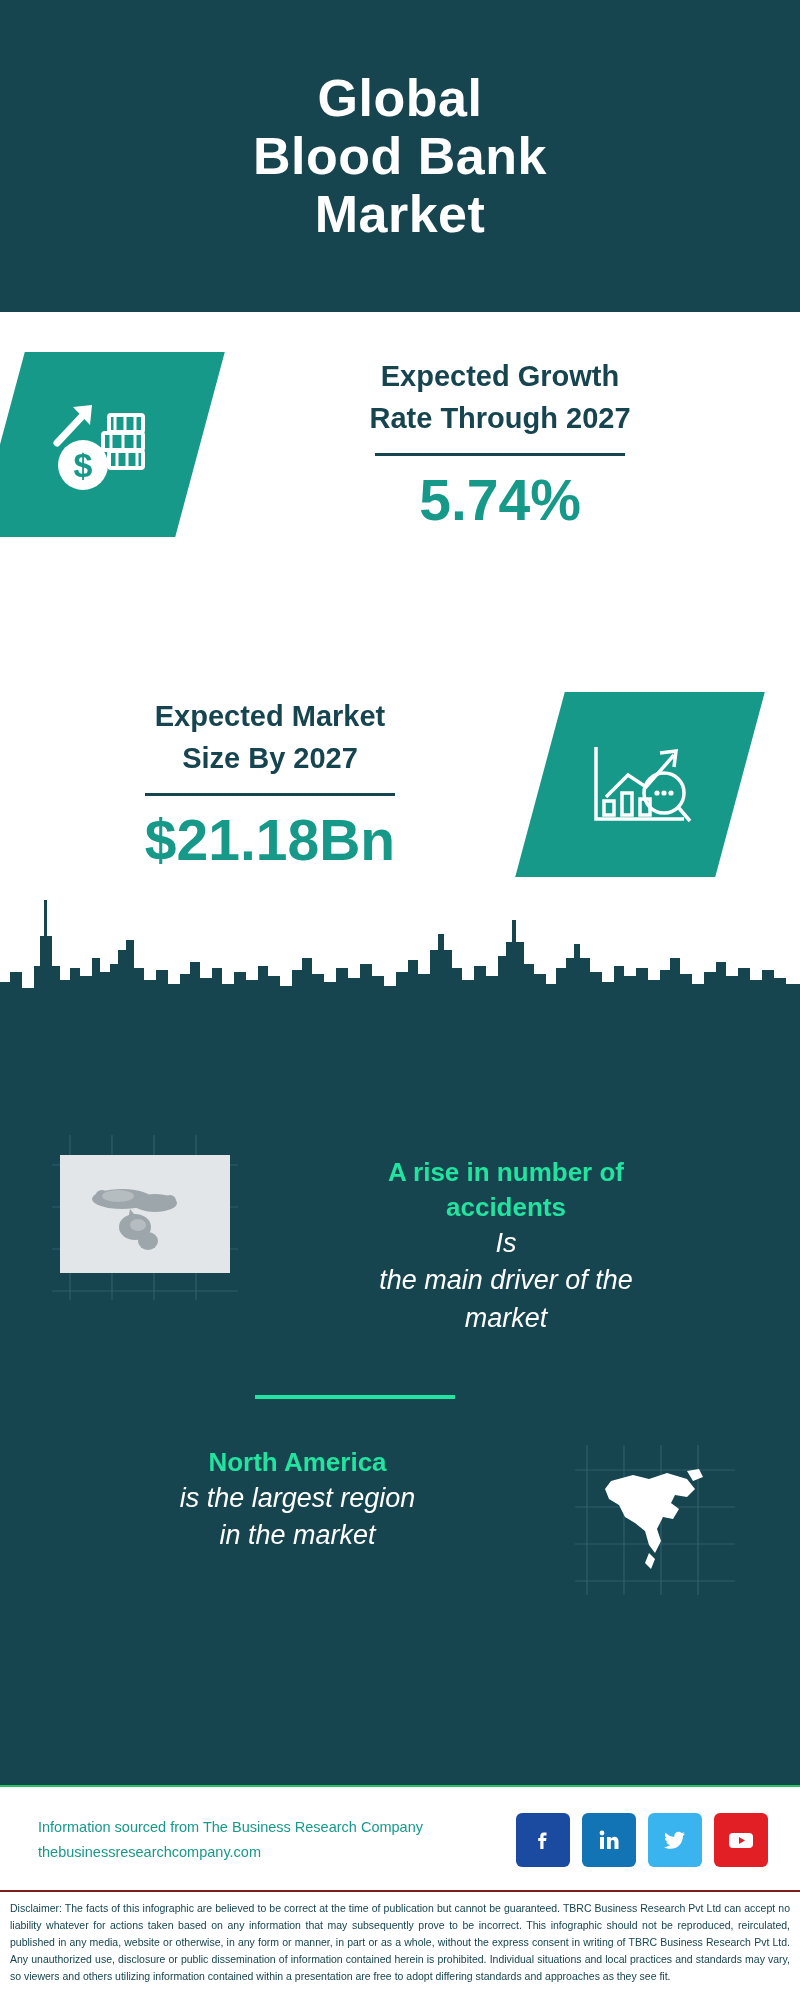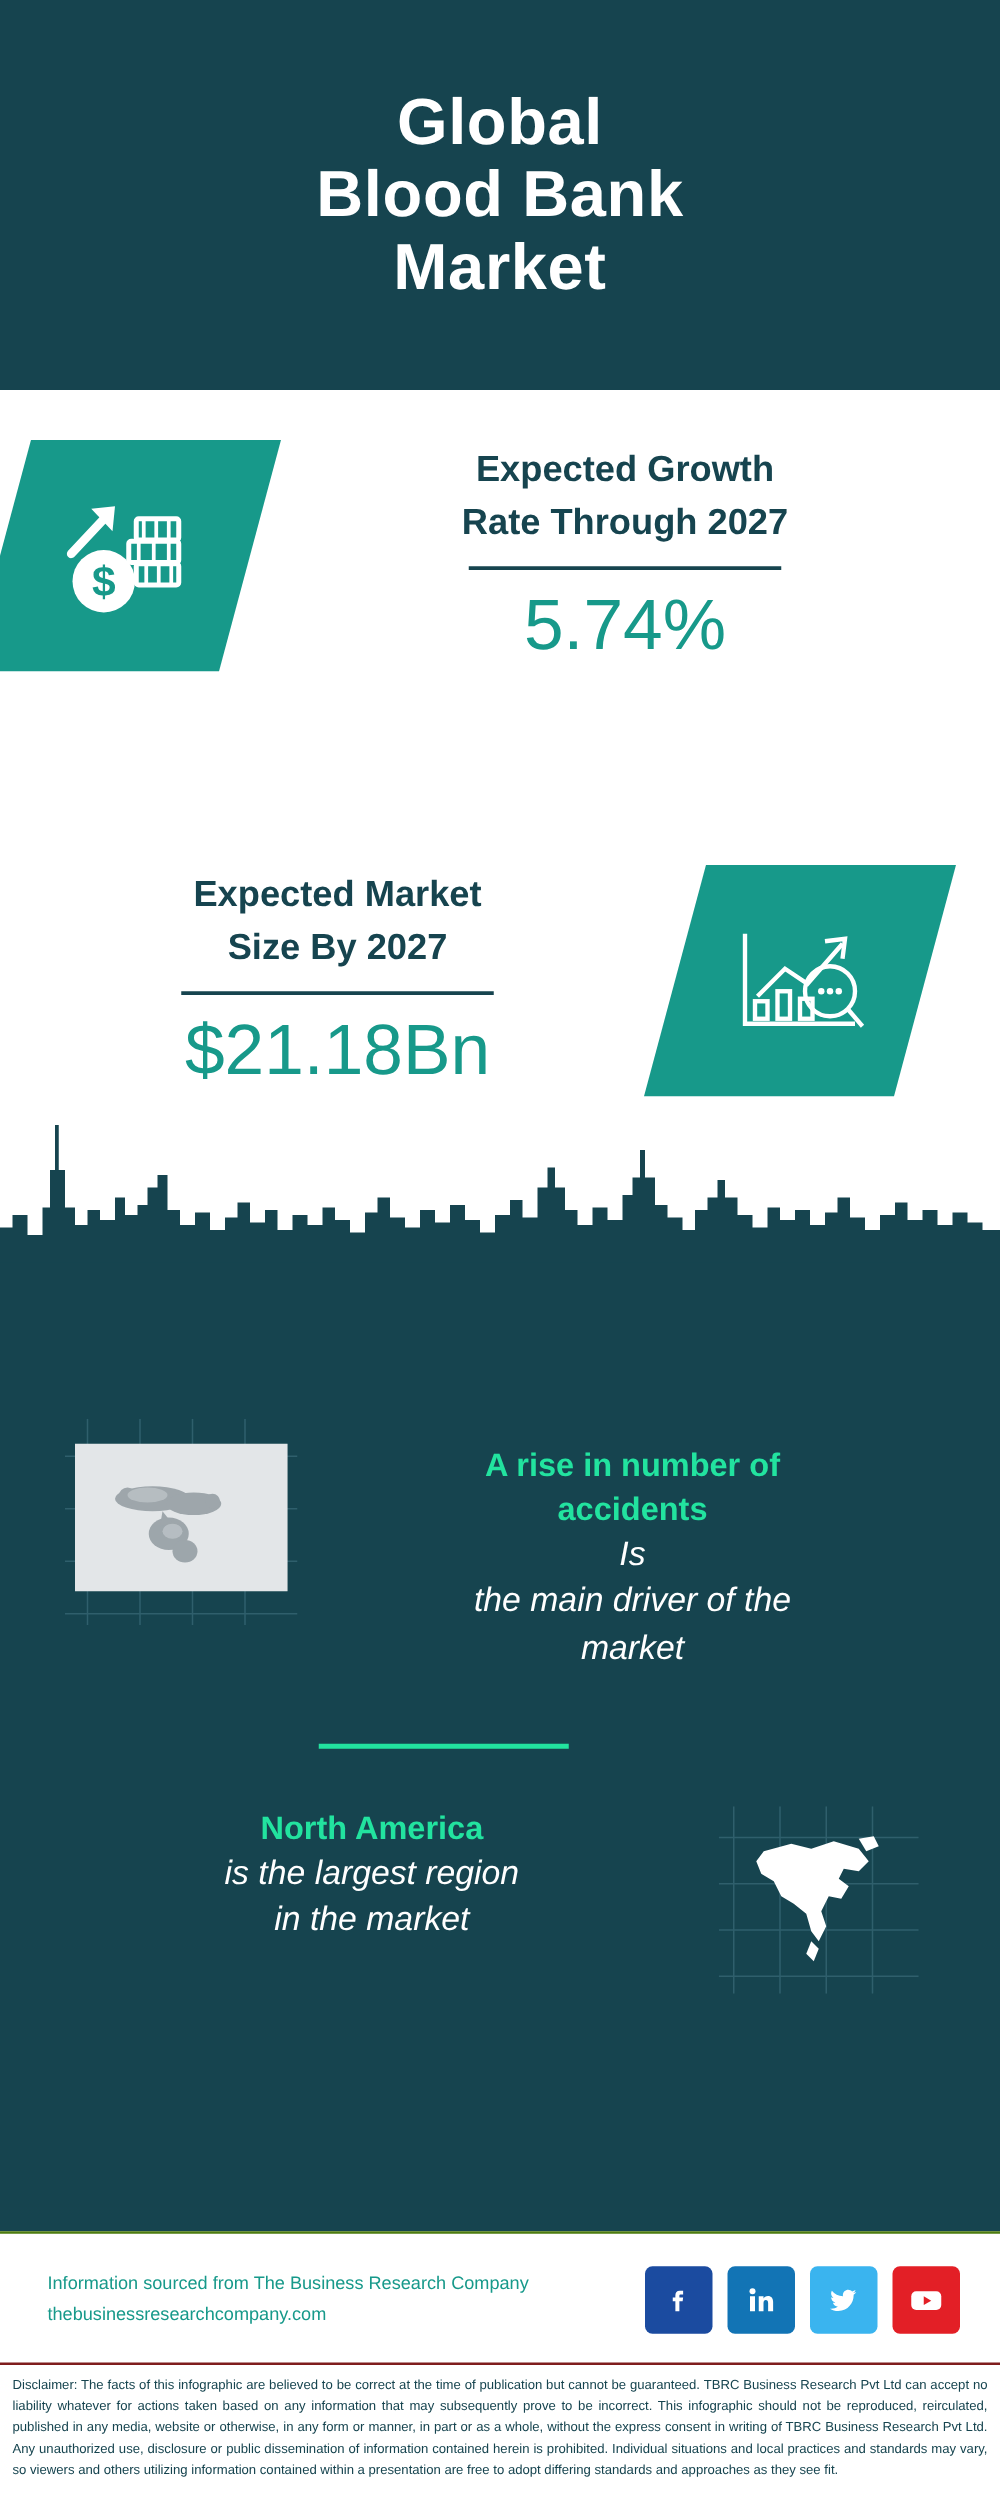--- a/index.html
+++ b/index.html
@@ -97,21 +97,21 @@
   }
   .stat-rule {
     width: 250px;
     height: 3px;
     background: #16444f;
     margin: 14px auto 10px auto;
   }
   .stat-value {
     color: #17998a;
     font-size: 57px;
-    font-weight: normal;
+    font-weight: bold;
     line-height: 1.2;
   }
 
   
   .dark-block {
     position: absolute;
     left: 0; top: 1000px;
     width: 800px;
     height: 785px;
     background: #16444f;
@@ -197,21 +197,21 @@
     flex: 0 0 auto;
   }
 
   
   .footer {
     position: absolute;
     left: 0; top: 1785px;
     width: 800px;
     height: 105px;
     background: #ffffff;
-    border-top: 2px solid #4d7c0f;
+    border-top: 2px solid #22c55e;
     display: flex;
     align-items: center;
   }
   .footer-source {
     margin-left: 38px;
     color: #17998a;
     font-size: 14.5px;
     line-height: 1.7;
   }
   .footer-source div { white-space: nowrap; }

